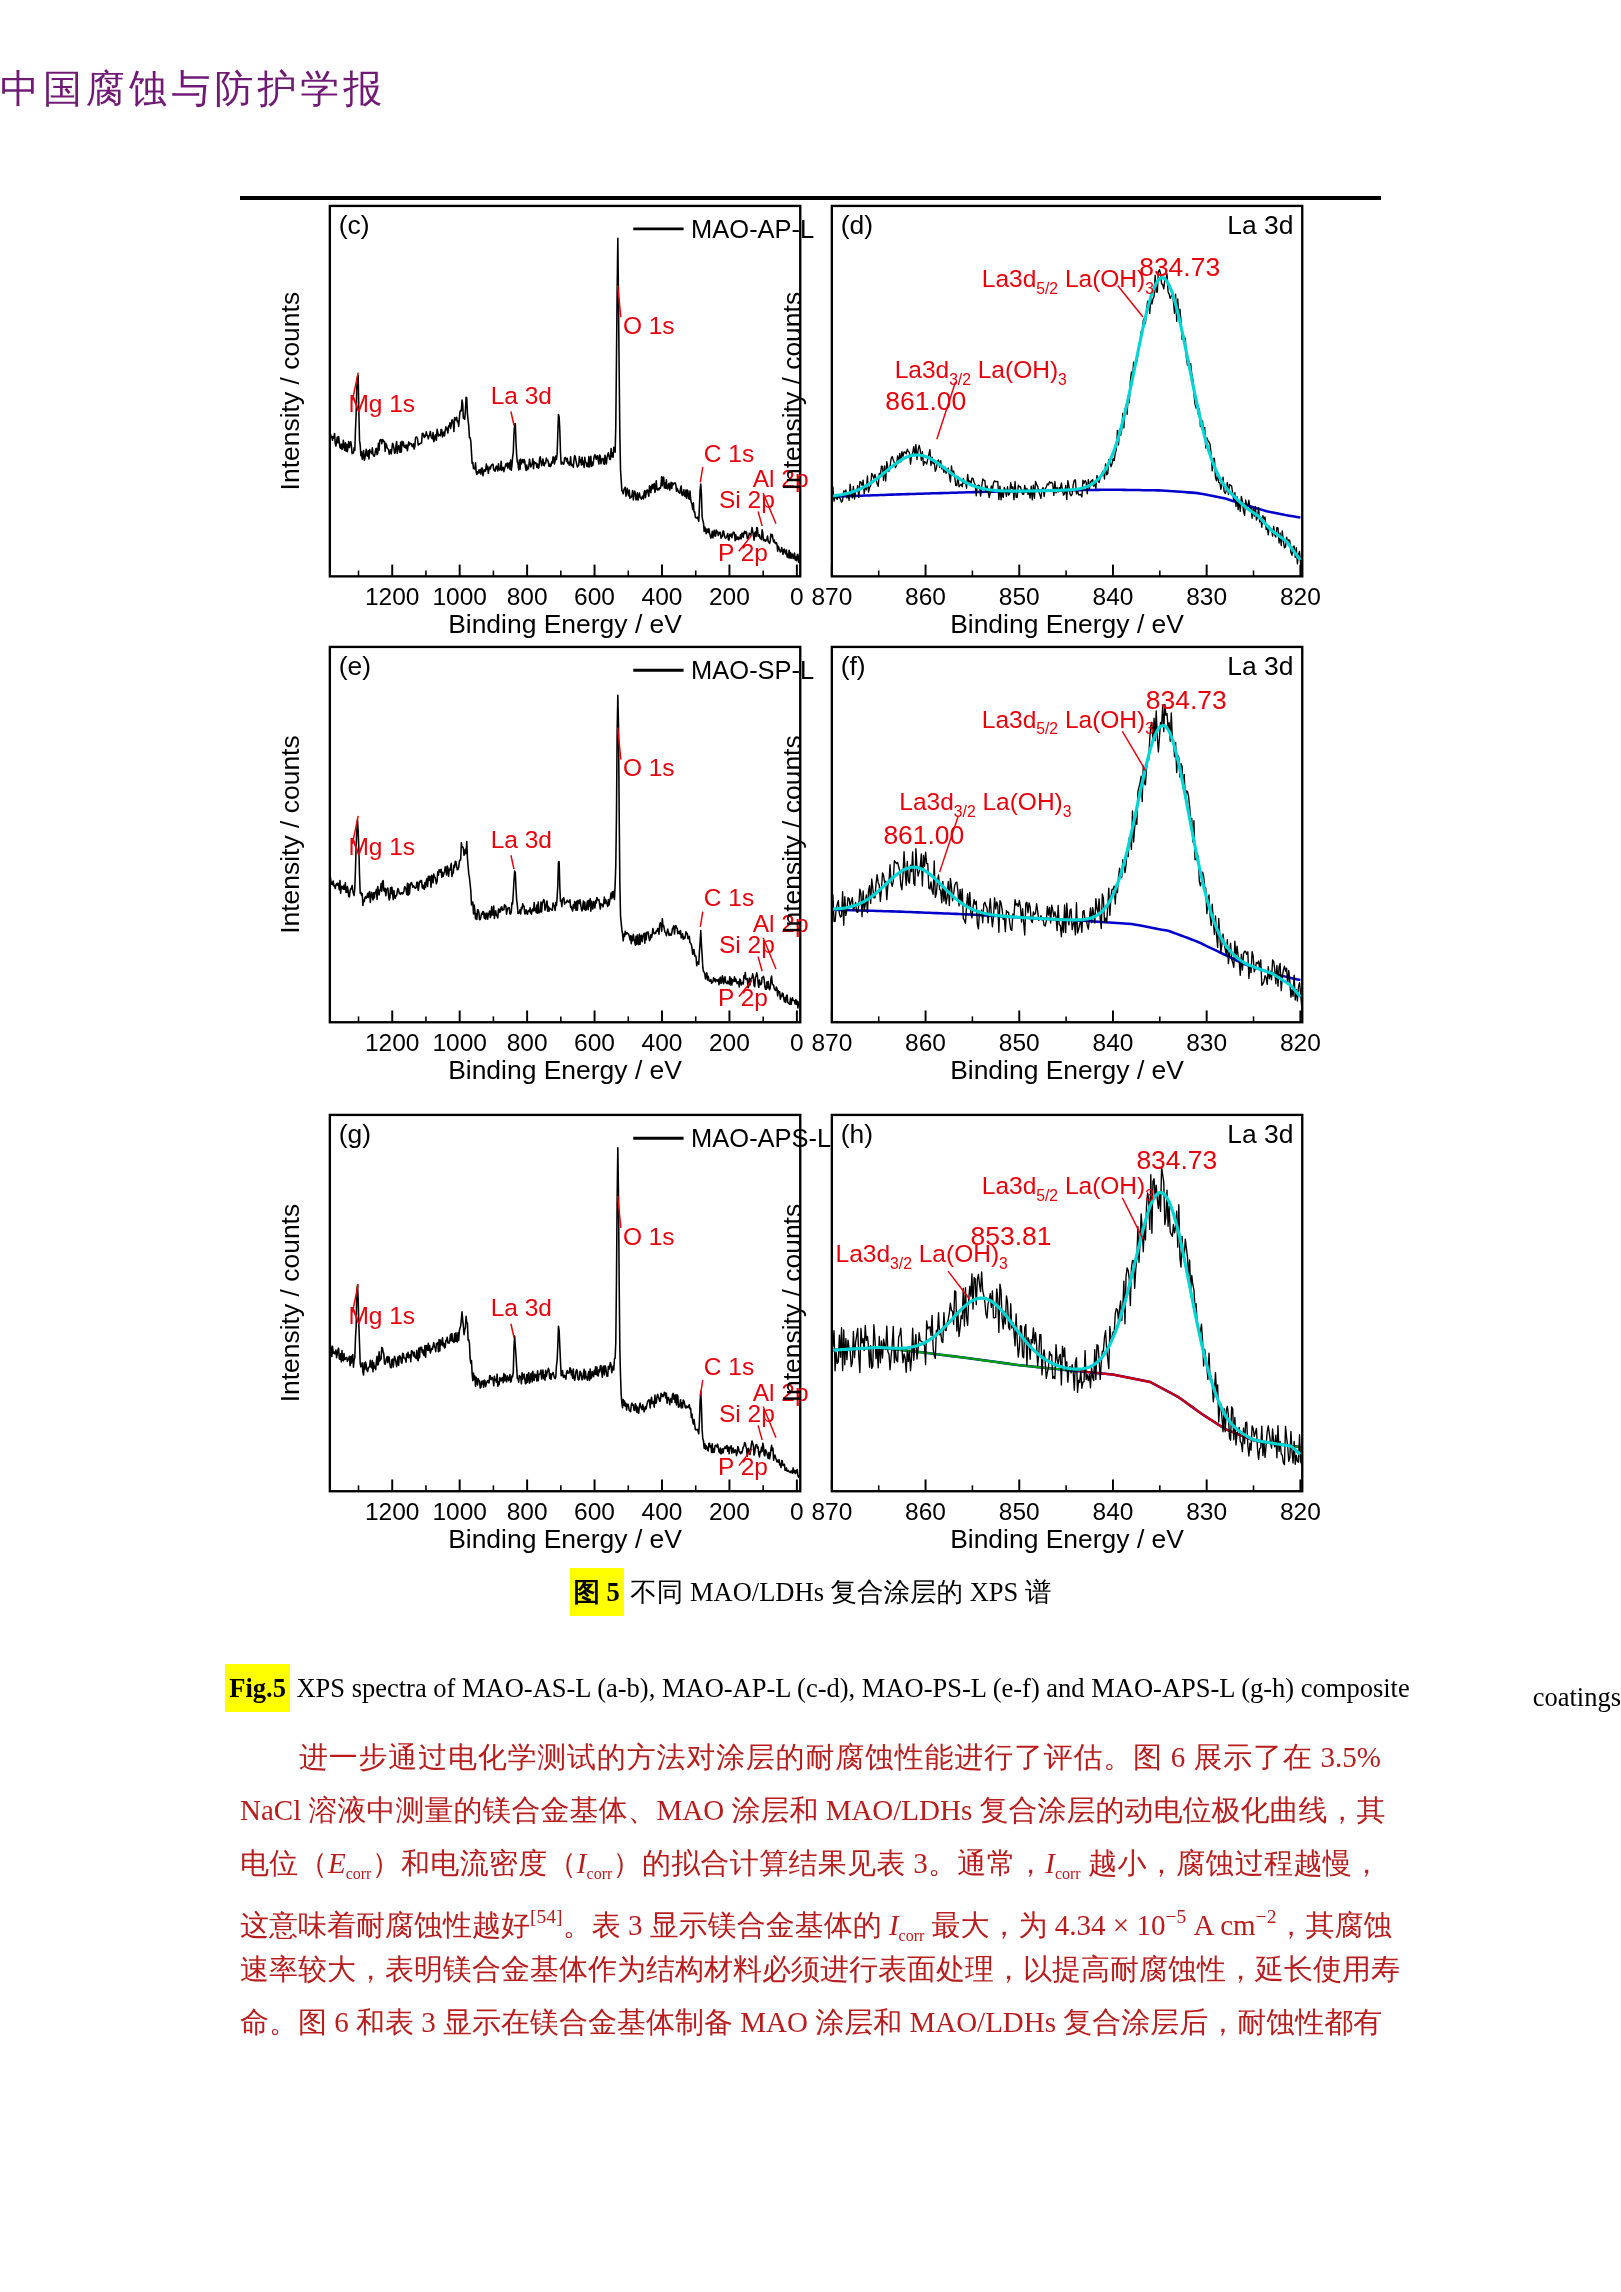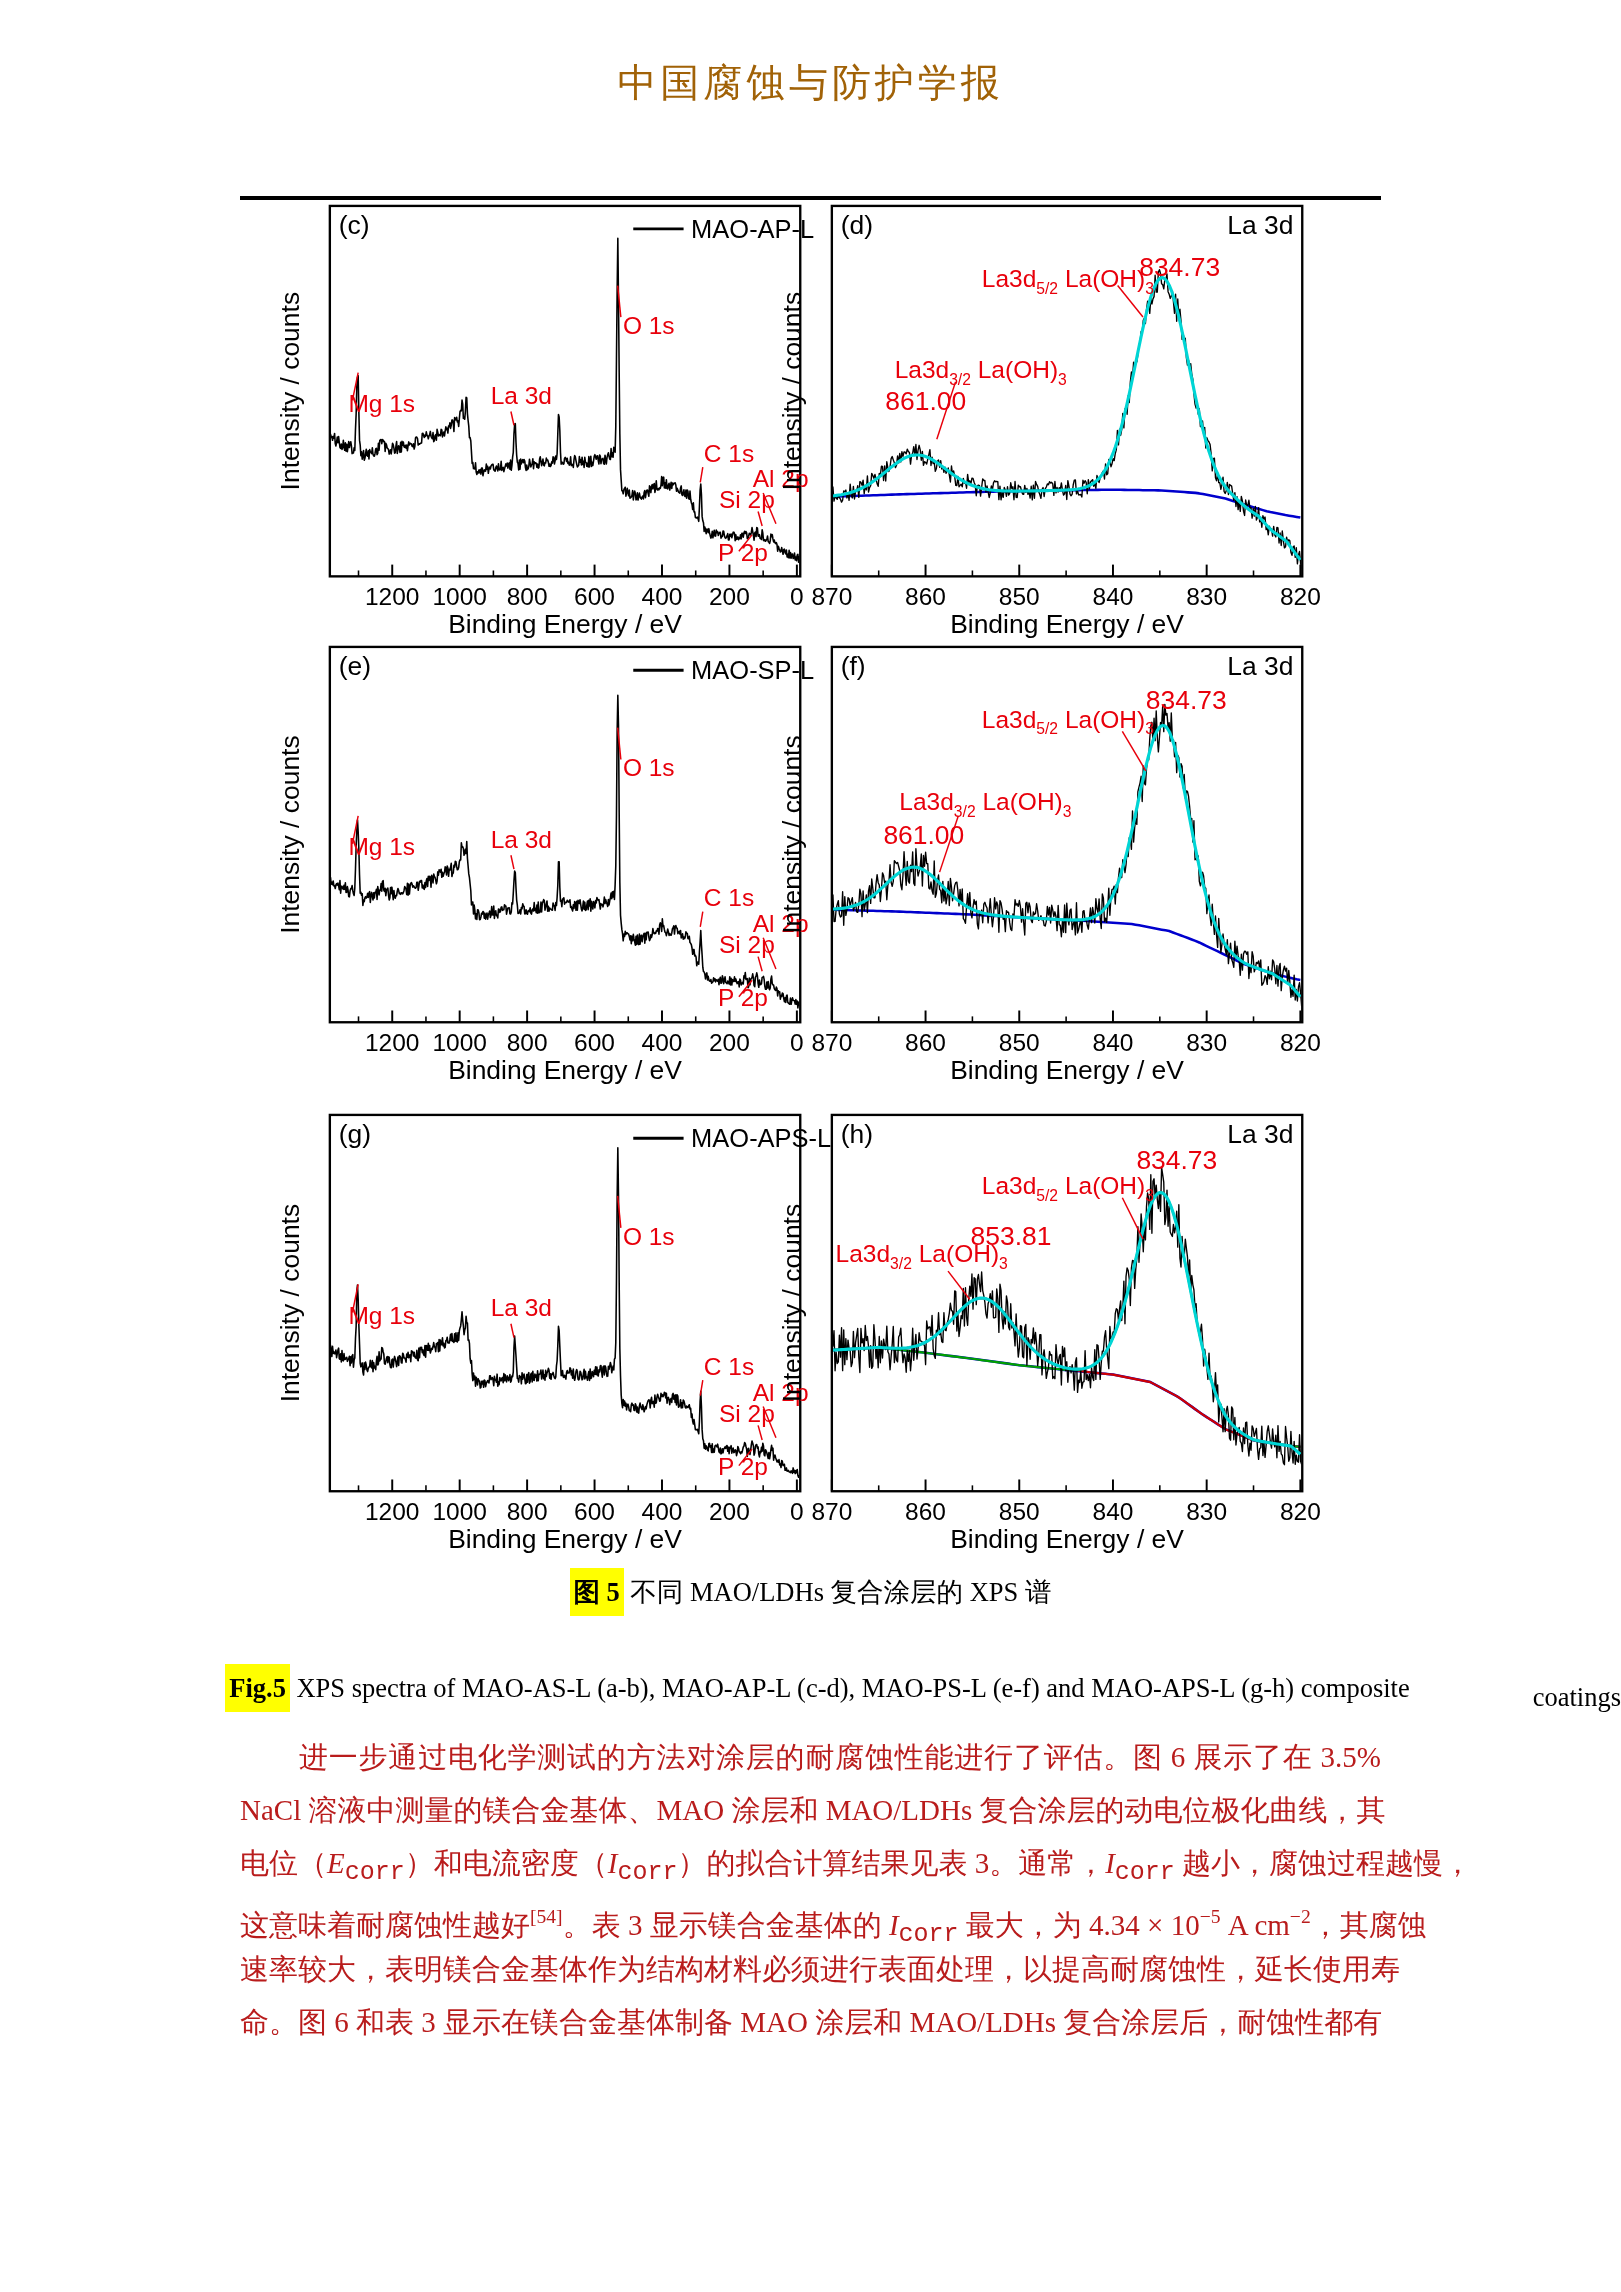--- a/index.html
+++ b/index.html
@@ -1,29 +1,29 @@
 <!DOCTYPE html>
 <html><head>
 <meta charset="utf-8">
 <style>
   html,body{margin:0;padding:0;background:#888;}
   .page{position:relative;width:1621px;height:2293px;background:#ffffff;margin:0 auto;
         font-family:"Liberation Serif","DejaVu Serif",serif;overflow:hidden;}
-  .title-cn{position:absolute;top:56px;left:0;width:100%;text-align:center;
-            font-size:39px;letter-spacing:3.9px;color:#a16207;}
+  .title-cn{position:absolute;top:62px;left:0;width:100%;
+            font-size:39px;letter-spacing:3.9px;color:#701a75;}
   .title-en{position:absolute;top:118px;left:0;width:100%;text-align:center;
             font-size:27.4px;color:#000;}
   .rule{position:absolute;top:196px;left:240px;width:1141px;height:3.9px;background:#000;}
   .cap{position:absolute;left:0;width:100%;text-align:center;font-size:26.5px;color:#000;}
   .cap .hl{background:#ffff00;font-weight:bold;padding:8.8px 3.9px;}
   .para{position:absolute;left:240px;width:1141px;top:1731px;font-size:29px;color:#b91c1c;}
   .para .line{text-align:justify;text-align-last:justify;line-height:53px;height:53px;white-space:nowrap;}
   .para .indent{text-indent:59px;}
   .para .i{font-style:italic;}
-  .para .sub{font-size:25px;vertical-align:-5.9px;font-family:Liberation Mono, monospace;}
+  .para .sub{font-size:16px;vertical-align:-5.9px;}
   .para .sup{font-size:19.6px;vertical-align:11.8px;}
   svg text{user-select:none;}
 </style>
 </head>
 <body>
 
 <div class="page">
   <div class="title-cn">中国腐蚀与防护学报</div>
   <div class="rule"></div>
 

